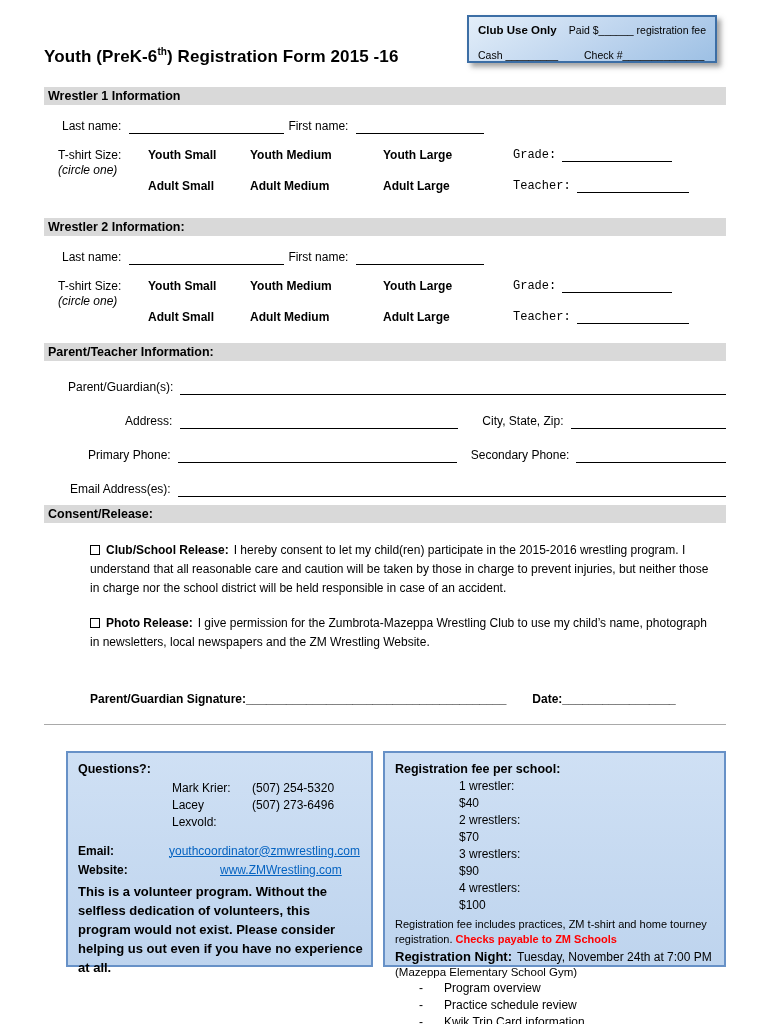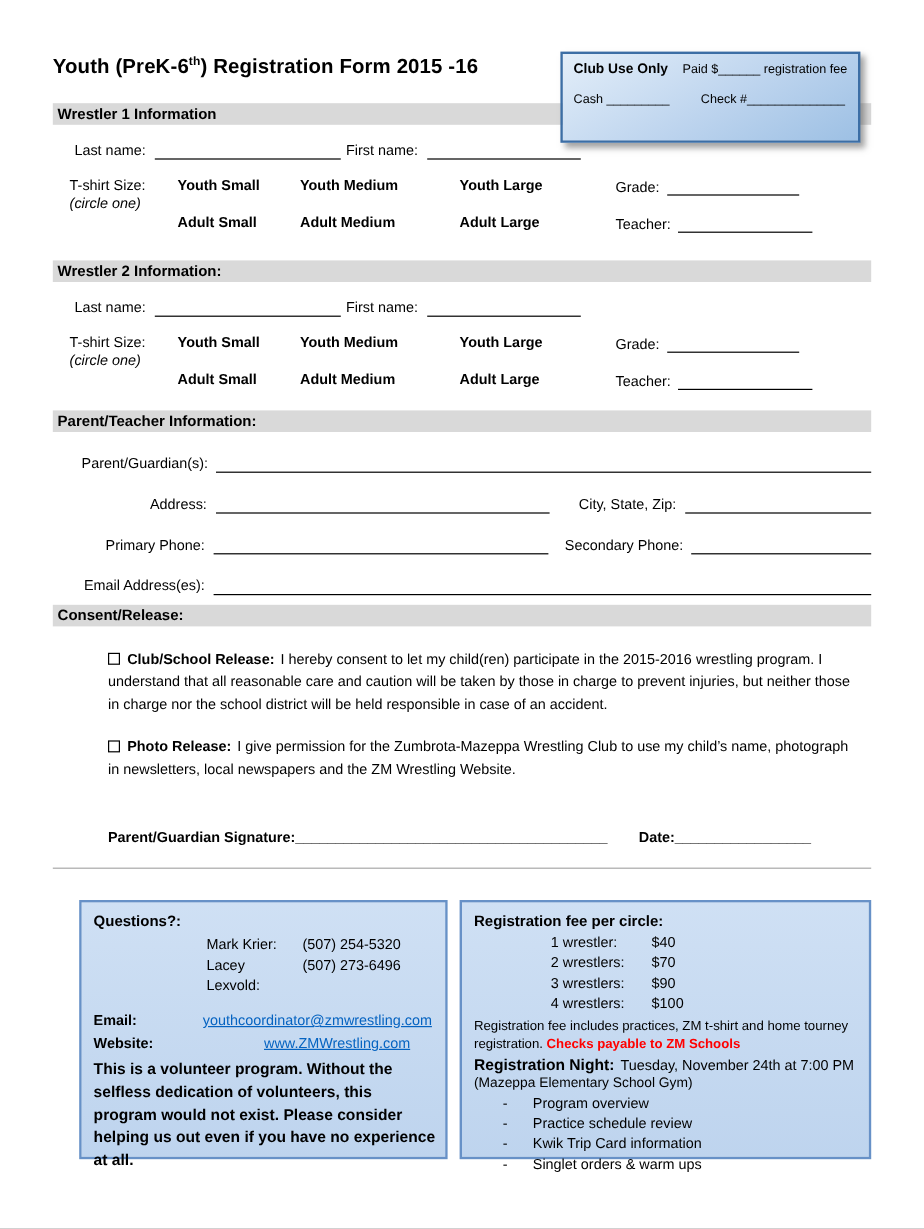--- a/index.html
+++ b/index.html
@@ -6,21 +6,21 @@
   html,body { background:#888; }
   body { font-family:"Liberation Sans", sans-serif; color:#000; }
   .page { position:relative; width:770px; height:1024px; margin:0 auto; background:#fff; overflow:hidden; }
   .content { padding:0 44px; }
 
   
   .title { font-size:17px; font-weight:bold; margin-top:46px; letter-spacing:.1px; }
   .title .sup { font-size:10px; vertical-align:super; }
 
   
-  .club-box { position:absolute; left:467px; top:43px; width:250px; height:76px;
+  .club-box { position:absolute; left:467px; top:15px; width:250px; height:48px;
     border:2px solid #3c6ea5;
     background:linear-gradient(150deg,#e3eef9 0%, #bdd4ee 55%, #9dc0e4 100%);
     box-shadow:4px 4px 5px rgba(90,90,90,.55);
     padding:7px 9px; font-size:10.5px; }
   .club-row1 { display:flex; justify-content:space-between; align-items:flex-start; }
   .club-title { font-weight:bold; font-size:11.5px; }
   .club-row2 { display:flex; gap:26px; margin-top:13px; }
 
   
   .section-bar { background:#d9d9d9; font-weight:bold; font-size:12.5px; padding:2px 4px; }
@@ -36,21 +36,21 @@
   .b-last { width:155px; margin-left:8px; }
   .first-lbl { margin-left:4px; }
   .b-first { width:128px; margin-left:8px; }
 
   
   .size-grid { display:grid; grid-template-columns:104px 102px 133px 125px 1fr; grid-auto-rows:31px; margin-top:12px; font-size:12px; }
   .size-grid .cell { padding-top:2px; }
   .tshirt-cell { grid-row:span 2; padding-left:14px; }
   .circle-one { font-style:italic; margin-top:1px; }
   .size-opt { font-weight:bold; }
-  .grade-cell { display:flex; align-items:center; padding-left:5px; height:20px; }
+  .grade-cell { display:flex; align-items:flex-start; padding-left:5px; height:20px;font-family:Liberation Mono, monospace; }
   .g-blank { width:110px; margin-left:6px; height:14px; }
   .t-blank { width:112px; margin-left:6px; height:14px; }
   .grade-cell span.lab { line-height:14px; }
 
   
   .p-row { display:flex; align-items:flex-end; margin-top:16px; font-size:12px; line-height:15px; height:18px; }
   .ml-guardian { margin-left:24px; }
   .b-grow { flex:1; margin-left:7px; }
   .ml-address { margin-left:81px; }
   .b-address { width:278px; margin-left:8px; }
@@ -79,21 +79,21 @@
   .contact-row { display:flex; margin-left:94px; line-height:17px; }
   .contact-row.first { margin-top:4px; }
   .c-name { width:80px; }
   .ew-row { display:flex; margin-top:2px; line-height:17px; }
   .ew-row.first { margin-top:12px; }
   .ew-label { font-weight:bold; width:91px; }
   .link { color:#0563c1; text-decoration:underline; cursor:pointer; }
   .website-link { margin-left:51px; }
   .volunteer { font-weight:bold; font-size:13px; line-height:19px; margin-top:3px; width:288px; }
 
-  .fee-row { display:flex; margin-left:64px; line-height:17px; }
+  .fee-row { display:flex; margin-left:64px; line-height:17px;flex-direction:column; }
   .fee-row.first { margin-top:2px; }
   .fee-label { width:84px; }
   .includes { font-size:11px; line-height:15px; margin-top:3px; }
   .red { color:#ff0000; font-weight:bold; margin-left:3px; }
   .reg-night { margin-top:2px; font-size:12px; line-height:16px; }
   .reg-night-title { font-weight:bold; font-size:13px; margin-right:5px; }
   .reg-where { font-size:11.5px; line-height:15px; }
   .bullet-row { display:flex; margin-left:24px; font-size:12px; line-height:17px; }
   .dash { width:25px; }
 </style>
@@ -234,21 +234,21 @@
           <span class="link">youthcoordinator@zmwrestling.com</span>
         </div>
         <div class="ew-row">
           <span class="ew-label">Website:</span>
           <span class="link website-link">www.ZMWrestling.com</span>
         </div>
         <p class="volunteer">This is a volunteer program.  Without the selfless dedication of volunteers, this program would not exist.  Please consider helping us out even if you have no experience at all.</p>
       </div>
 
       <div class="info-box f-box">
-        <div class="box-title">Registration fee per circle:</div>
+        <div class="box-title">Registration fee per school:</div>
         <div class="fee-row first">
           <span class="fee-label">1 wrestler:</span>
           <span>$40</span>
         </div>
         <div class="fee-row">
           <span class="fee-label">2 wrestlers:</span>
           <span>$70</span>
         </div>
         <div class="fee-row">
           <span class="fee-label">3 wrestlers:</span>

